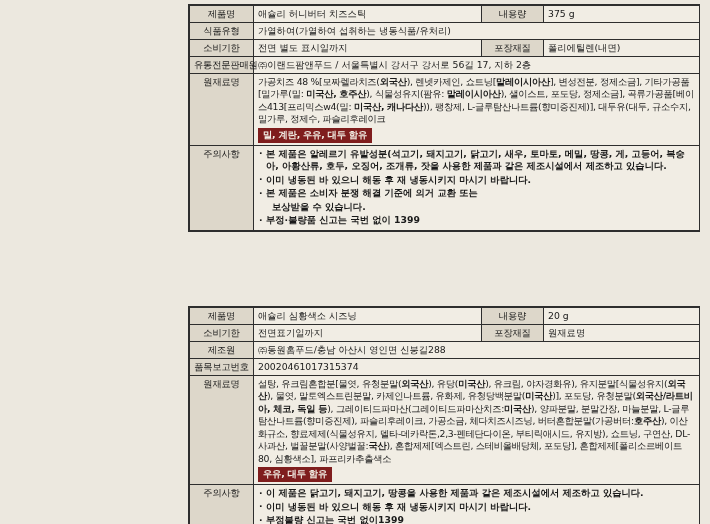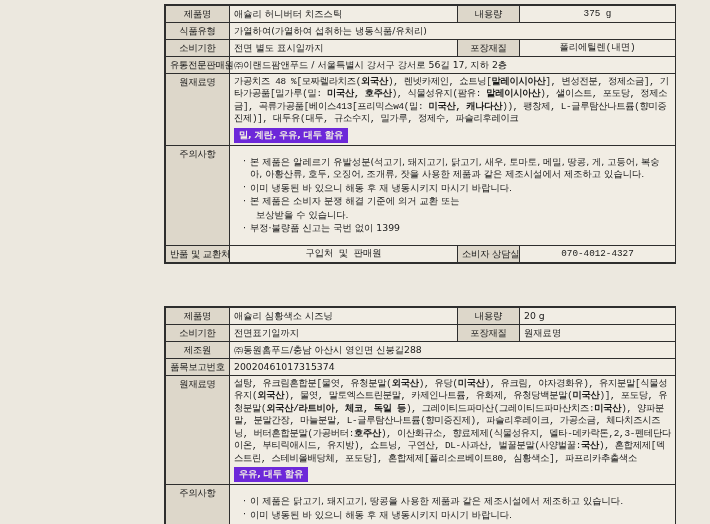--- a/index.html
+++ b/index.html
@@ -16,21 +16,21 @@
     overflow: hidden;
   }
   .page {
     position: relative;
     width: 710px;
     height: 524px;
     background: #ece8df;
   }
   .panel {
     position: absolute;
-    left: 164px;
+    left: 188px;
     width: 512px;
     background: #ece8df;
     border: 1px solid #2e2e2e;
     box-sizing: border-box;
   }
   #panel-1 { top: 4px; }
   #panel-2 { top: 306px; }
 
   table.label {
     width: 100%;
@@ -48,27 +48,26 @@
     background: #ddd7ca;
     text-align: center;
     white-space: nowrap;
     font-size: 9.3px;
     letter-spacing: -0.2px;
   }
   td.val {
     background: #f1ede4;
   }
   td.val.center {
-    text-align: center;
-    font-family: Liberation Mono, monospace;
   }
   .note-list {
-    margin: 8px;
+    margin: 0;
     padding: 0;
     list-style: none;
+    font-weight: bold;
   }
   .note-list li {
     position: relative;
     padding-left: 8px;
     margin: 0 0 1px 0;
     line-height: 1.35;
   }
   .note-list li:before {
     content: "·";
     position: absolute;
@@ -76,31 +75,31 @@
     top: -0.5px;
   }
   .note-list li.sub {
     padding-left: 14px;
   }
   .note-list li.sub:before {
     content: "";
   }
   .allergy {
     display: inline-block;
-    background: #6d28d9;
+    background: #7f1d1d;
     color: #f1ede4;
     padding: 1px 5px 2px 5px;
     font-weight: bold;
     margin-top: 2px;
     letter-spacing: -0.2px;
   }
   .ing {
     line-height: 1.35;
   }
-  .tight { letter-spacing: -0.3px; font-family: Liberation Mono, monospace; }
+  .tight { letter-spacing: -0.3px; }
 </style>
 </head>
 <body>
 
 <div class="page">
 
   <div class="panel" id="panel-1">
     <table class="label">
       <colgroup>
         <col style="width:64px">
@@ -141,26 +140,20 @@
           <td class="val" colspan="3">
             <ul class="note-list">
                 <li>본 제품은 알레르기 유발성분(석고기, 돼지고기, 닭고기, 새우, 토마토, 메밀, 땅콩, 게, 고등어, 복숭아, 아황산류, 호두, 오징어, 조개류, 잣을 사용한 제품과 같은 제조시설에서 제조하고 있습니다.</li>
                 <li>이미 냉동된 바 있으니 해동 후 재 냉동시키지 마시기 바랍니다.</li>
                 <li>본 제품은 소비자 분쟁 해결 기준에 의거 교환 또는</li>
                 <li class="sub">보상받을 수 있습니다.</li>
                 <li>부정·불량품 신고는 국번 없이 1399</li>
               </ul>
           </td>
         </tr>
-        <tr>
-          <td class="hdr">반품 및 교환처</td>
-          <td class="val center">구입처 및 판매원</td>
-          <td class="hdr">소비자 상담실</td>
-          <td class="val center">070-4012-4327</td>
-        </tr>
       </tbody>
     </table>
   </div>
 
   <div class="panel" id="panel-2">
     <table class="label">
       <colgroup>
         <col style="width:64px">
           <col style="width:228px">
           <col style="width:62px">

